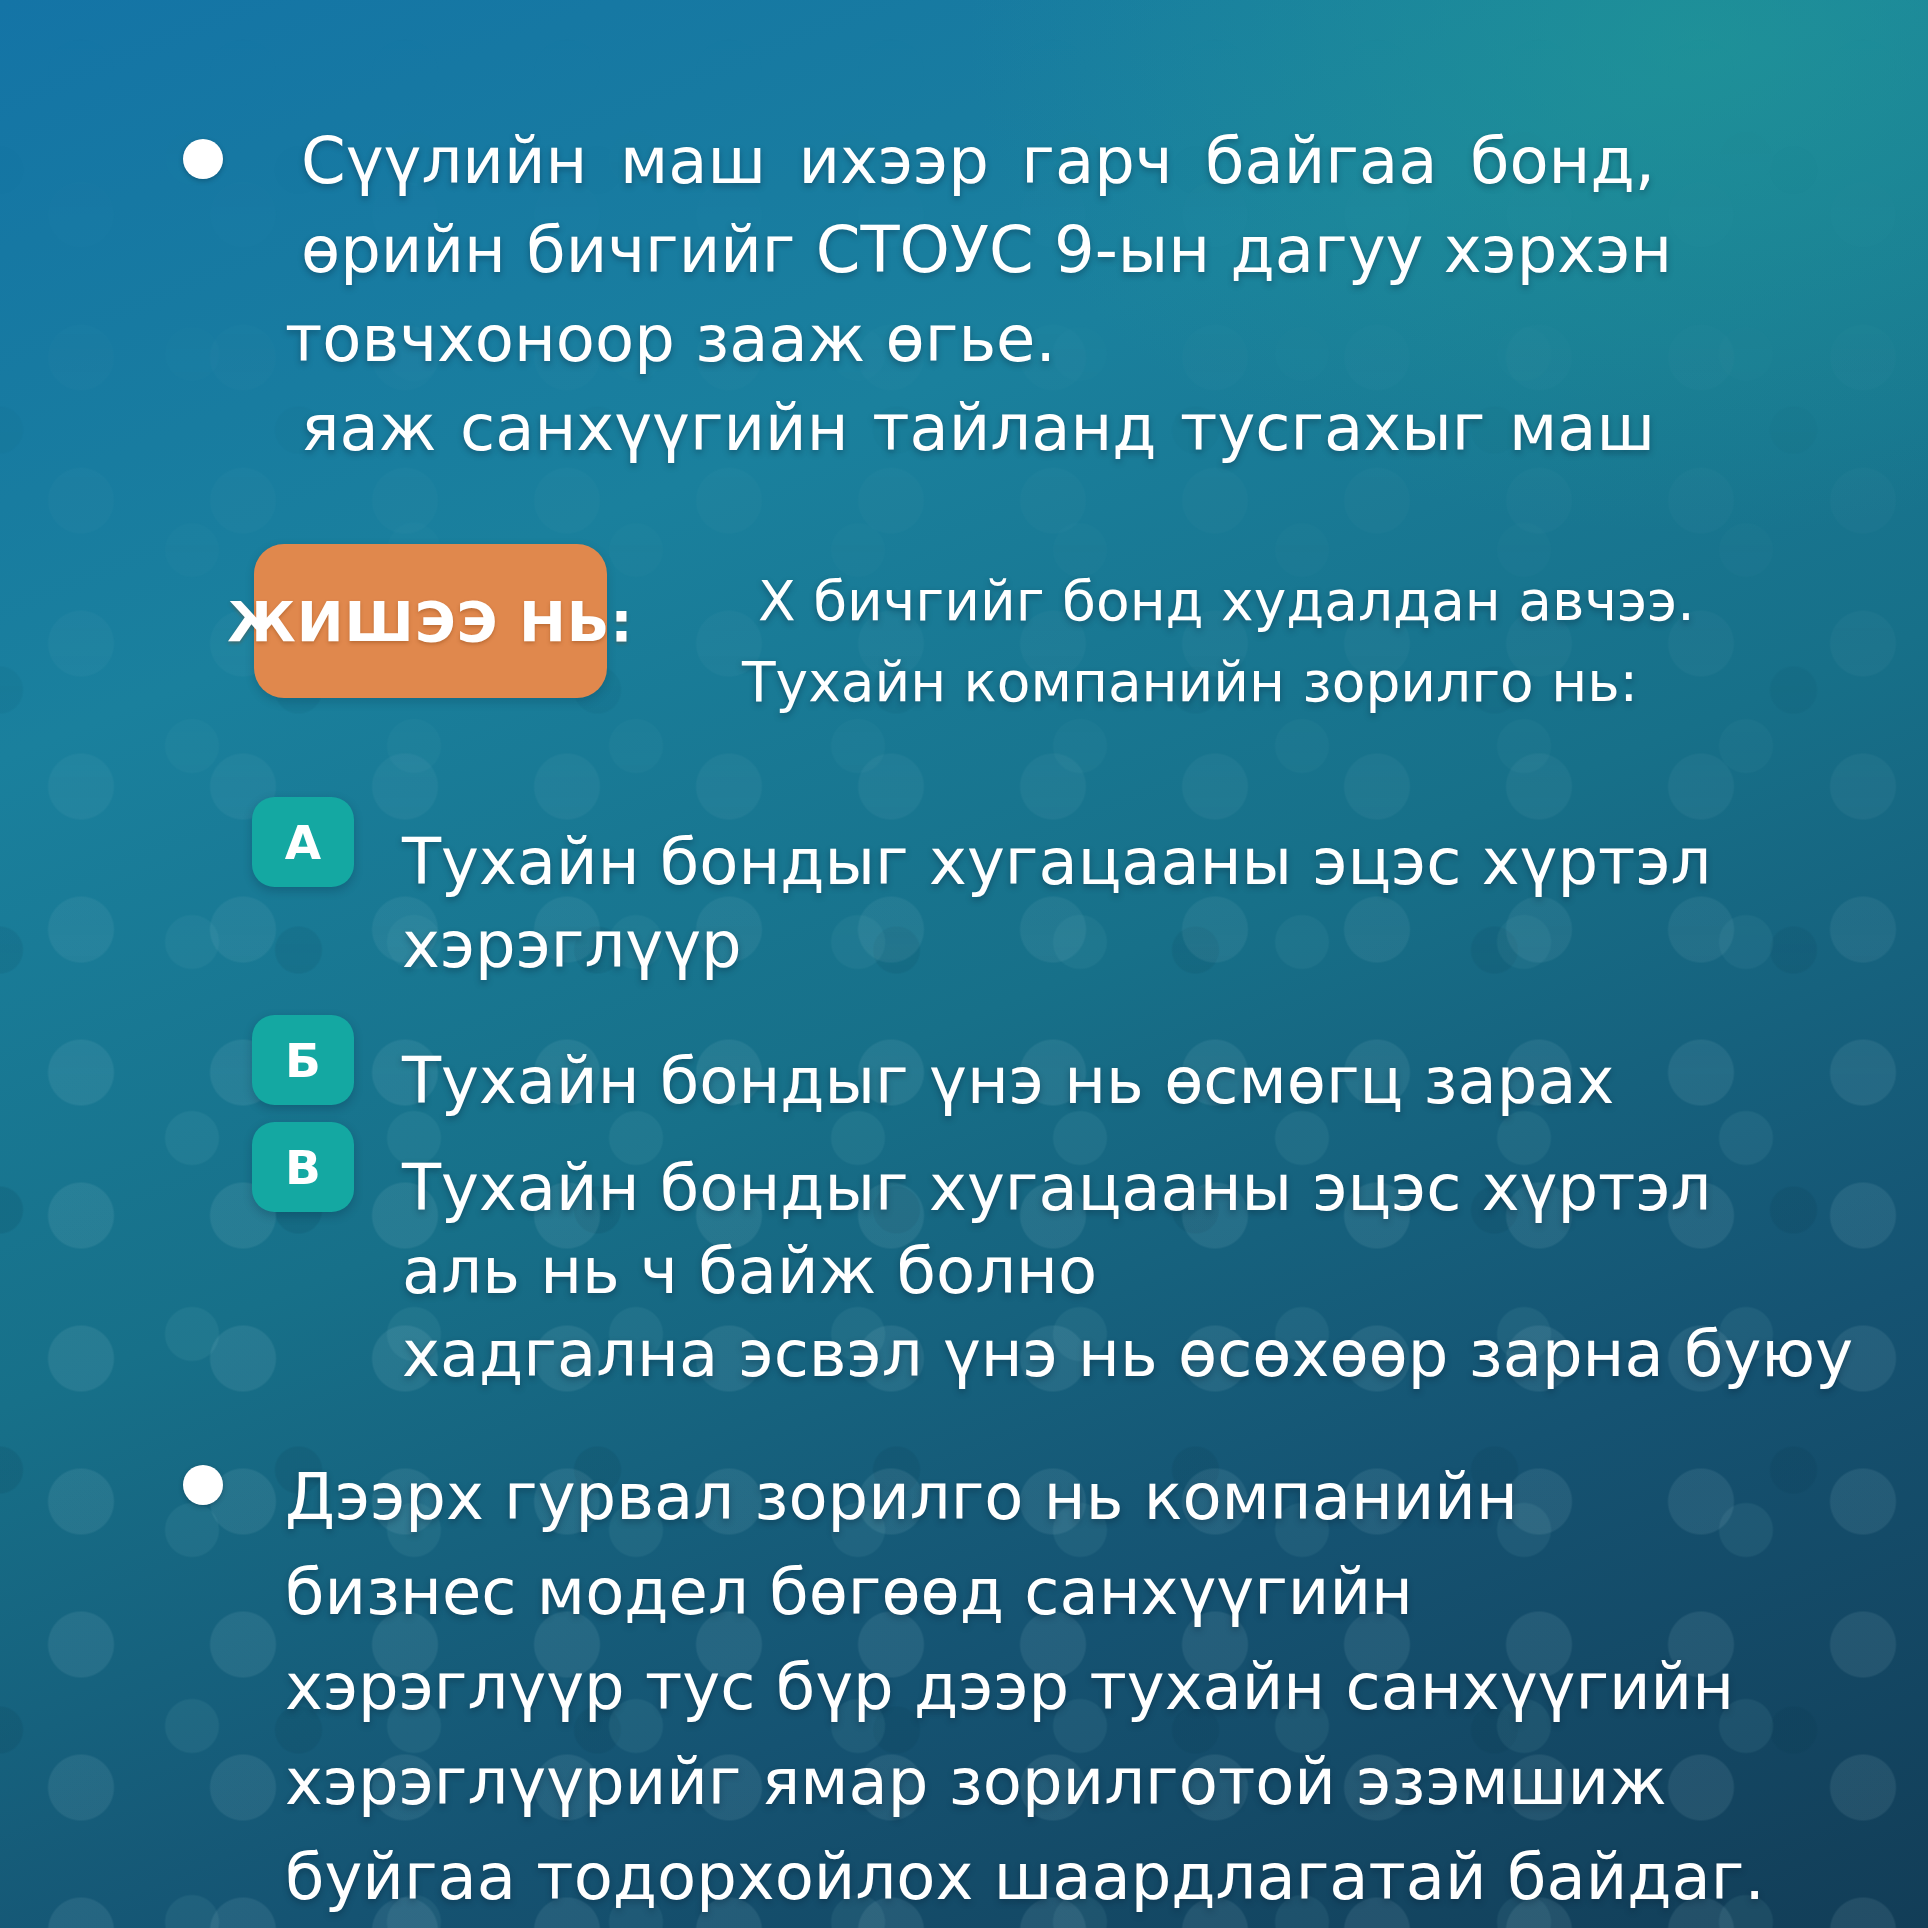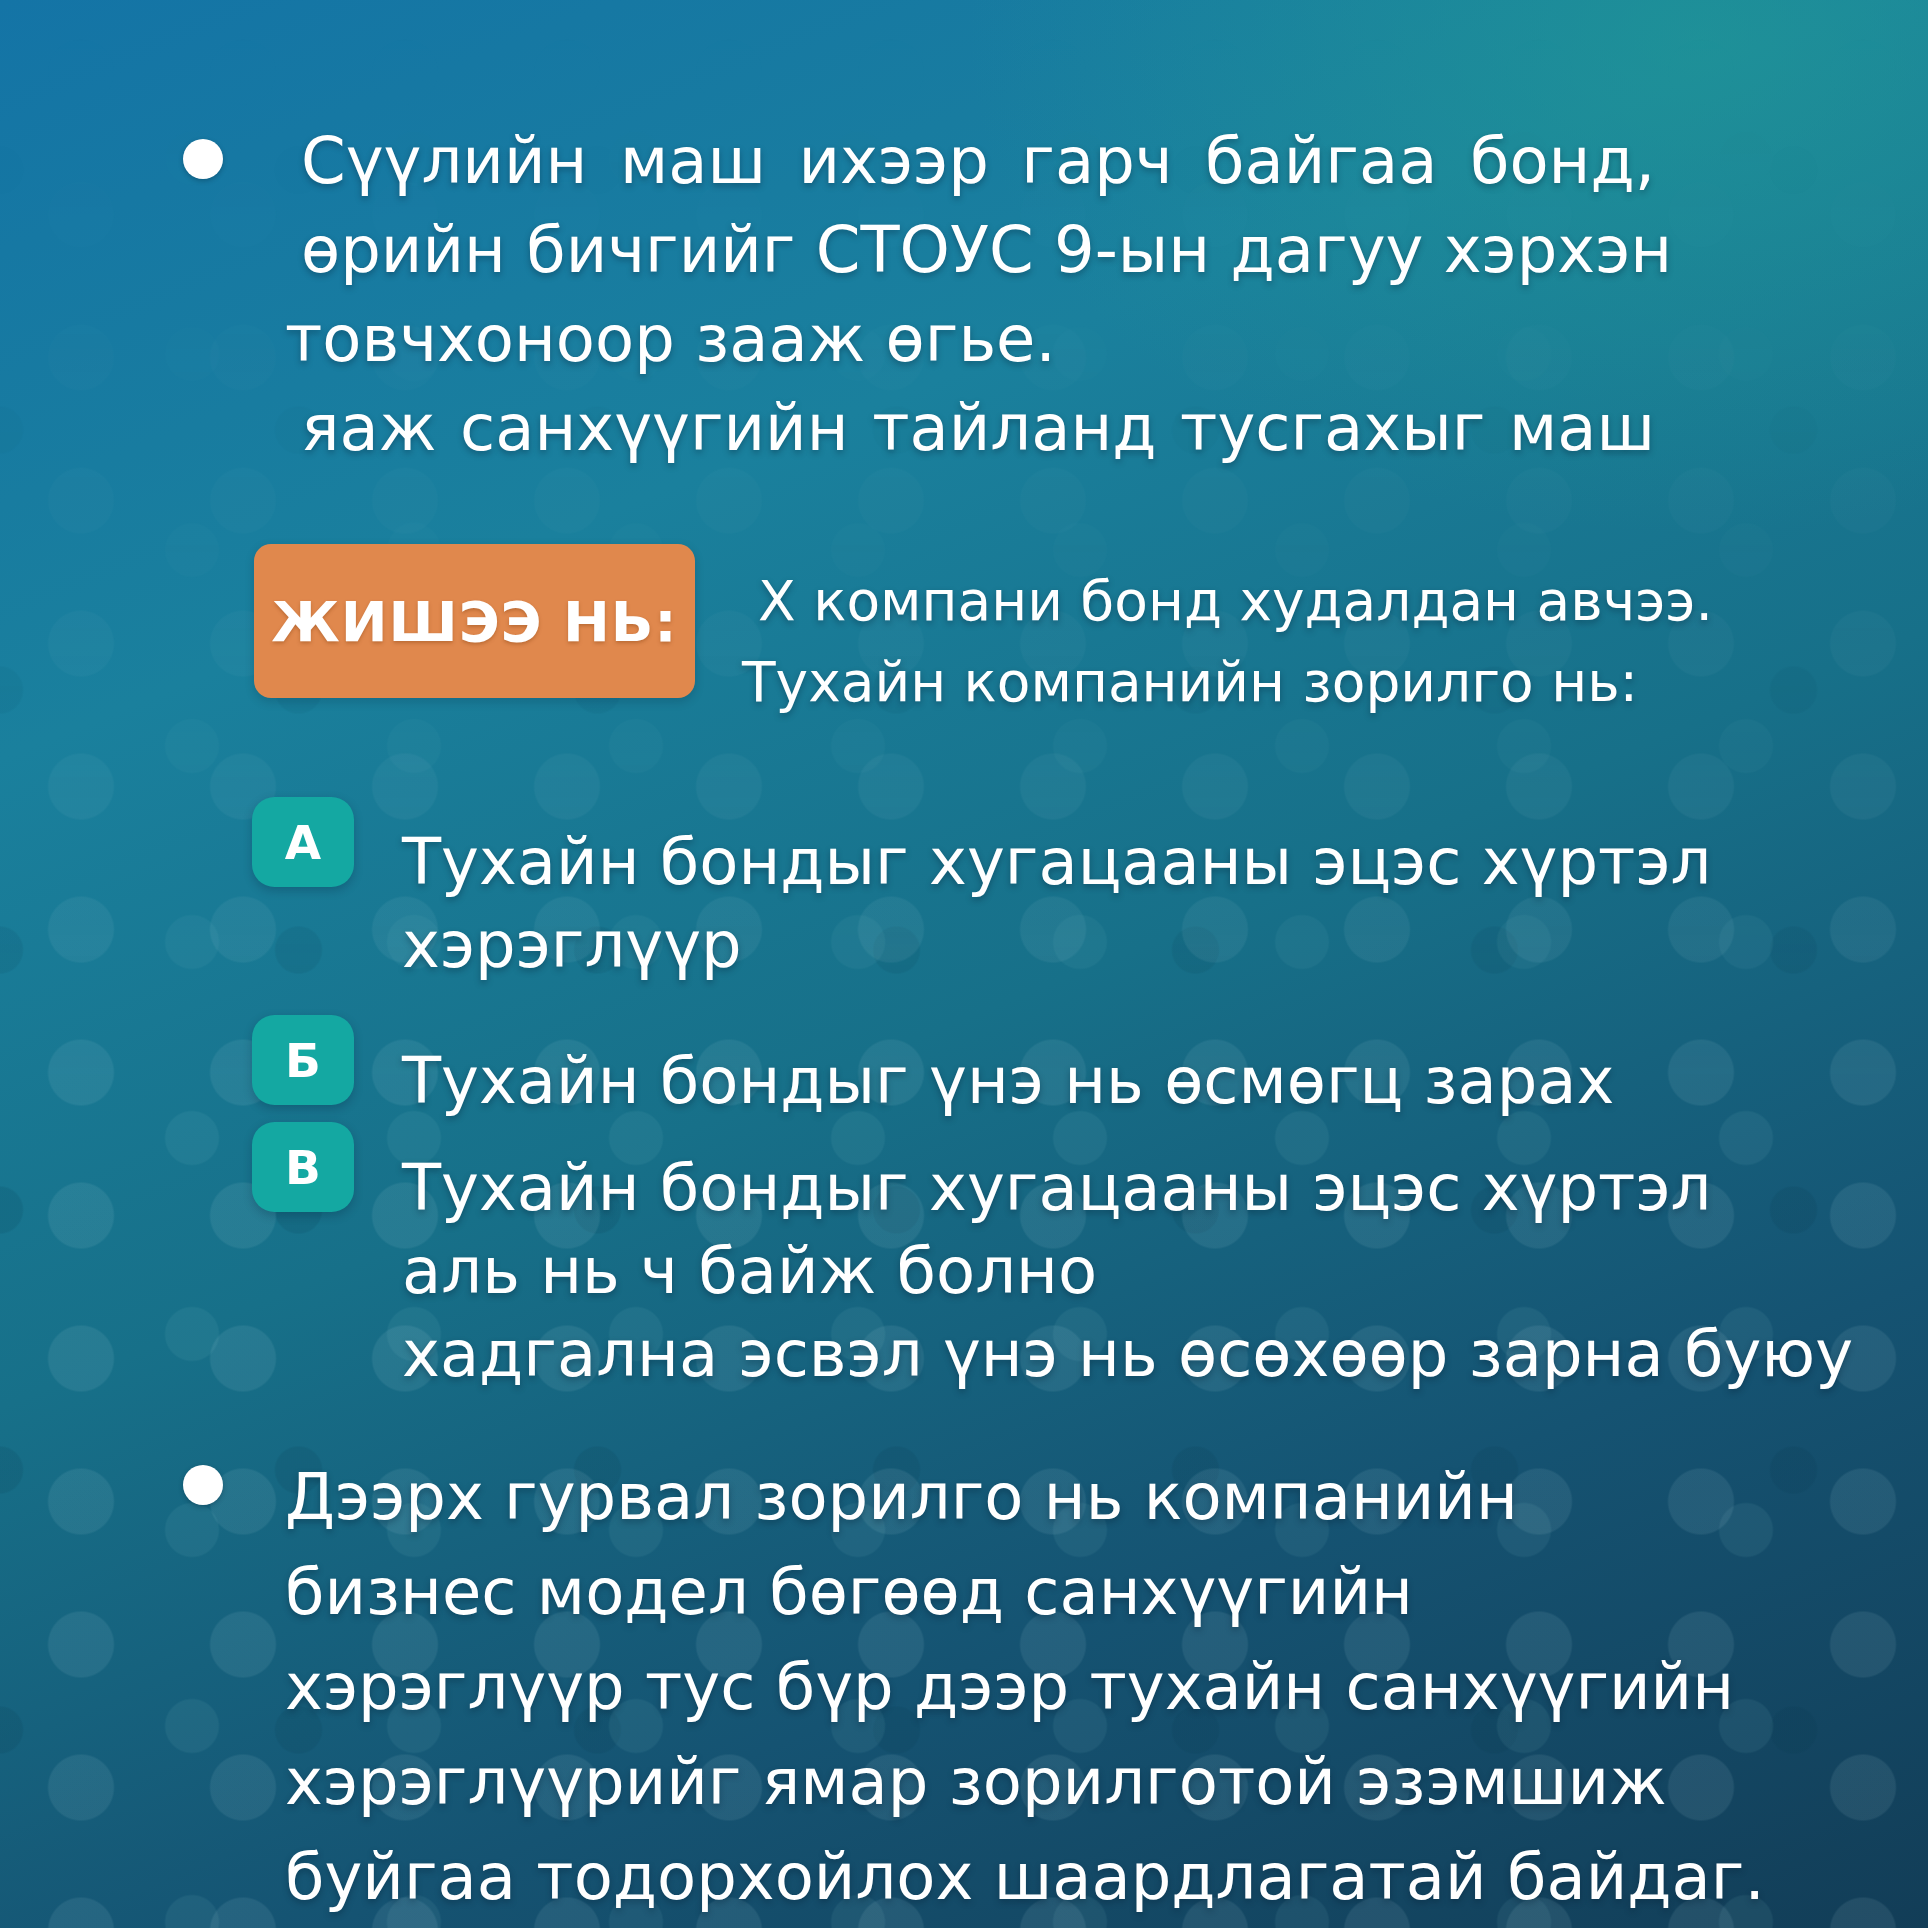--- a/index.html
+++ b/index.html
@@ -31,22 +31,22 @@
   .line{white-space:nowrap; text-shadow:0 2.8px 6.6px rgba(0,25,45,.35);}
   .j{text-align:justify; text-align-last:justify;margin-left:16px;}
   .dot{
     position:absolute;width:40px;height:40px;border-radius:50%;
     background:#ffffff;box-shadow:0 1.9px 5.6px rgba(0,25,45,.3);
   }
   .dot-1{left:183px;top:139px;}
   .dot-2{left:183px;top:1465px;}
   .para-1{left:285px;top:117px;width:1370px;font-size:64px;line-height:89px;font-weight:400;}
   .example-badge{
-    left:254px;top:544px;width:441px;height:154px;
-    background:#e0884d;border-radius:17px;
+    left:254px;top:544px;width:353px;height:154px;
+    background:#e0884d;border-radius:30px;
     display:flex;align-items:center;justify-content:center;
     box-shadow:0 3.8px 9.4px rgba(0,25,45,.18);
   }
   .example-badge .line{font-size:56px;font-weight:bold;letter-spacing:0.9px;text-shadow:0 1.9px 3.8px rgba(120,55,10,.35);}
   .example-text{left:742px;top:561px;width:915px;font-size:55px;line-height:81px;}
   .opt-badge{
     position:absolute;width:102px;height:90px;border-radius:22.6px;
     background:#14a8a2;
     display:flex;align-items:center;justify-content:center;
     box-shadow:0 3.8px 9.4px rgba(0,25,45,.22);
@@ -68,21 +68,21 @@
     <div class="line j">Сүүлийн маш ихээр гарч байгаа бонд,</div>
     <div class="line j">өрийн бичгийг СТОУС 9-ын дагуу хэрхэн</div>
     <div class="line">товчхоноор зааж өгье.</div>
     <div class="line j">яаж санхүүгийн тайланд тусгахыг маш</div>
   </div>
 
   <div class="abs example-badge">
     <span class="line">ЖИШЭЭ НЬ:</span>
   </div>
   <div class="abs example-text">
-    <div class="line j">Х компани бонд худалдан авчээ.</div>
+    <div class="line j">Х бичгийг бонд худалдан авчээ.</div>
     <div class="line">Тухайн компанийн зорилго нь:</div>
   </div>
 
   <div class="opt-badge badge-a">
     <span>А</span>
   </div>
   <div class="opt-text text-a">
     <div class="line">Тухайн бондыг хугацааны эцэс хүртэл</div>
     <div class="line">хэрэглүүр</div>
   </div>

